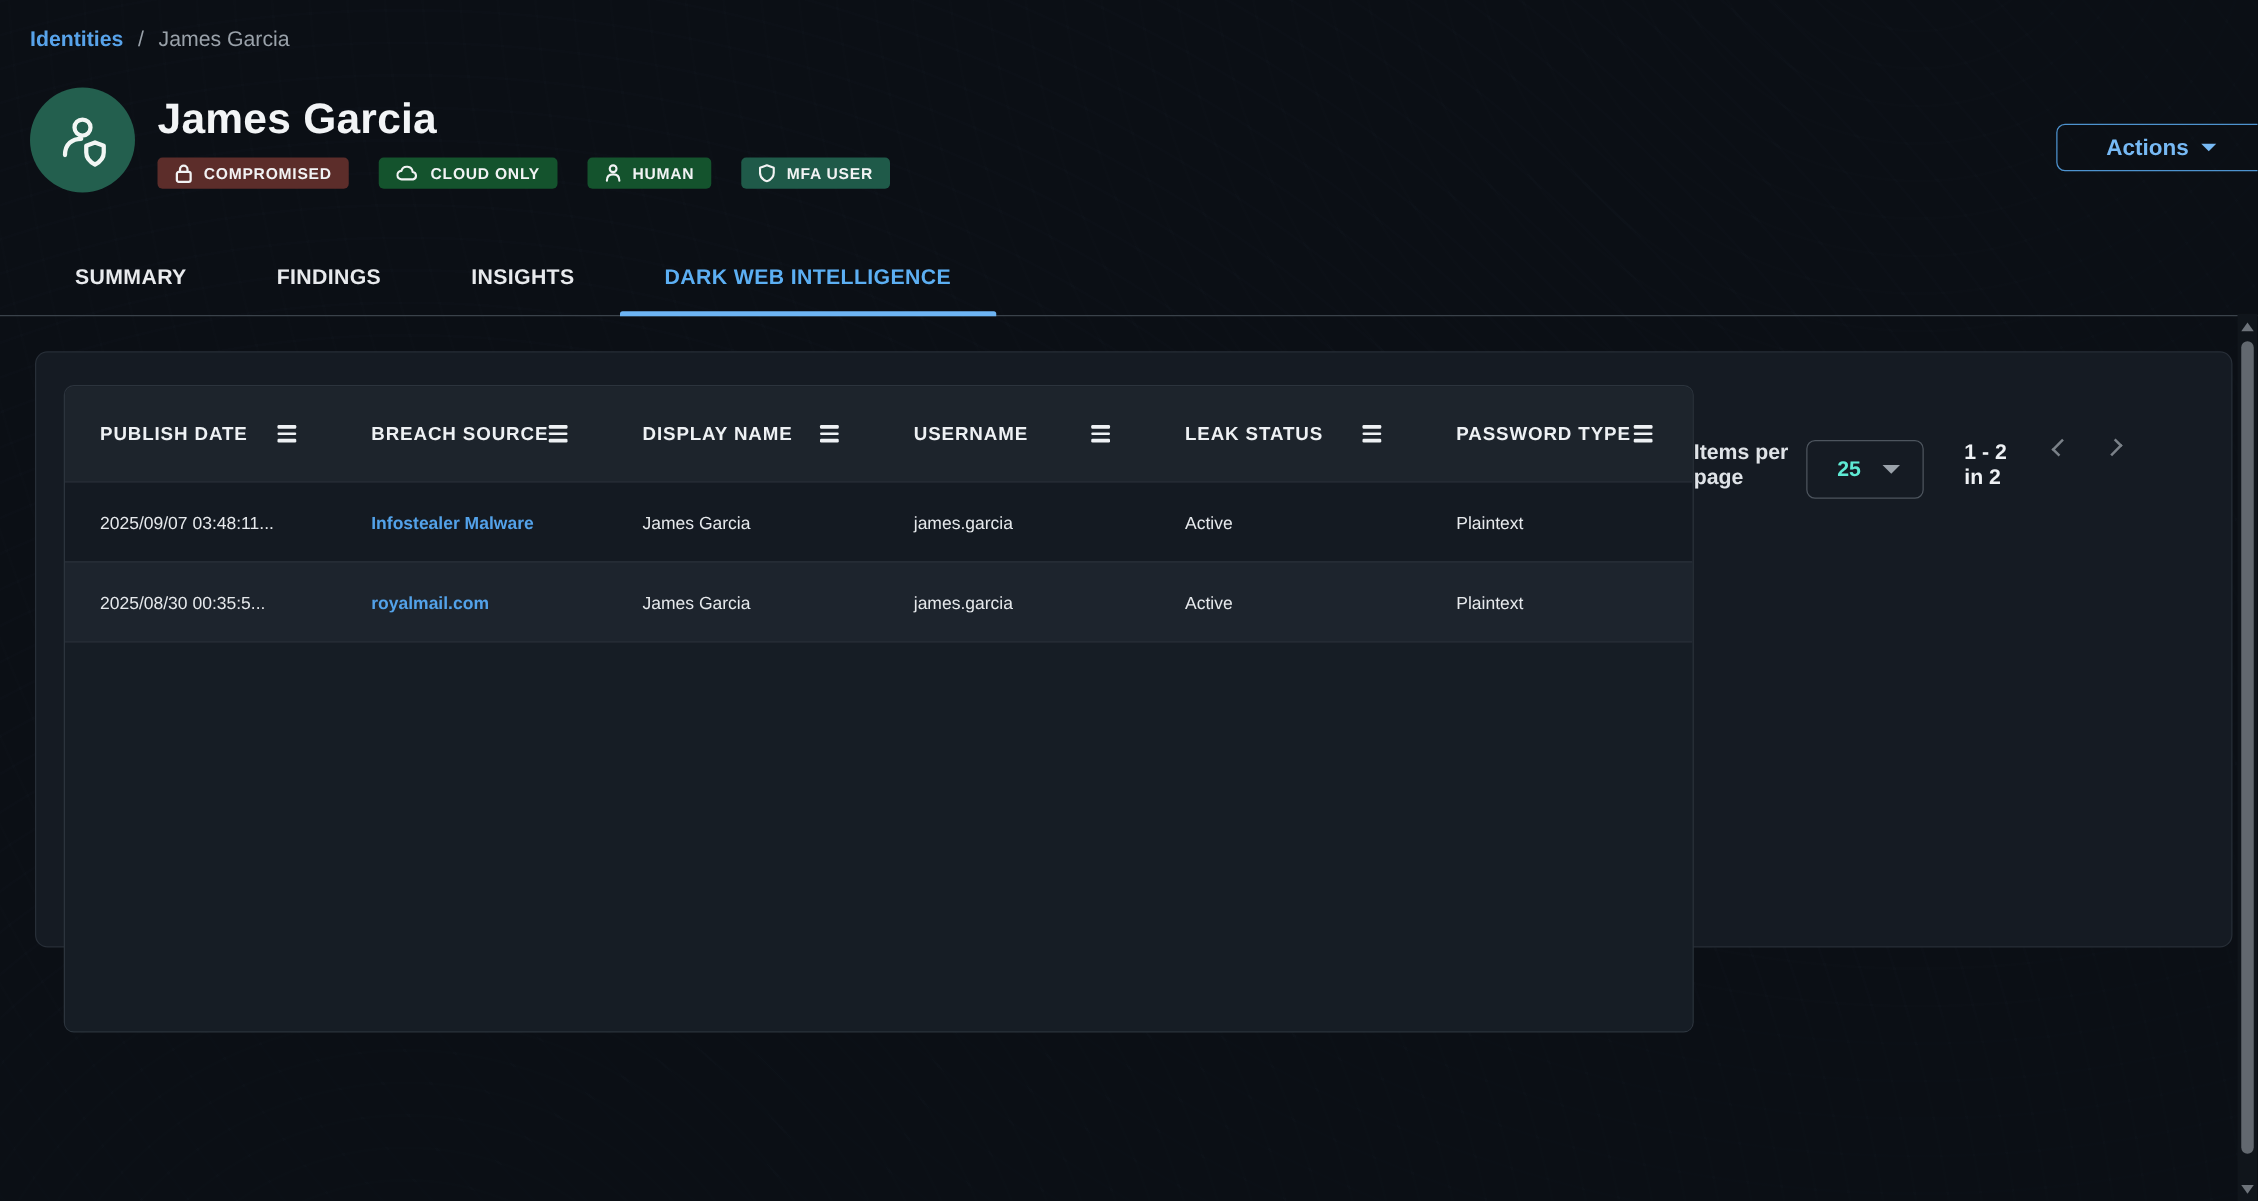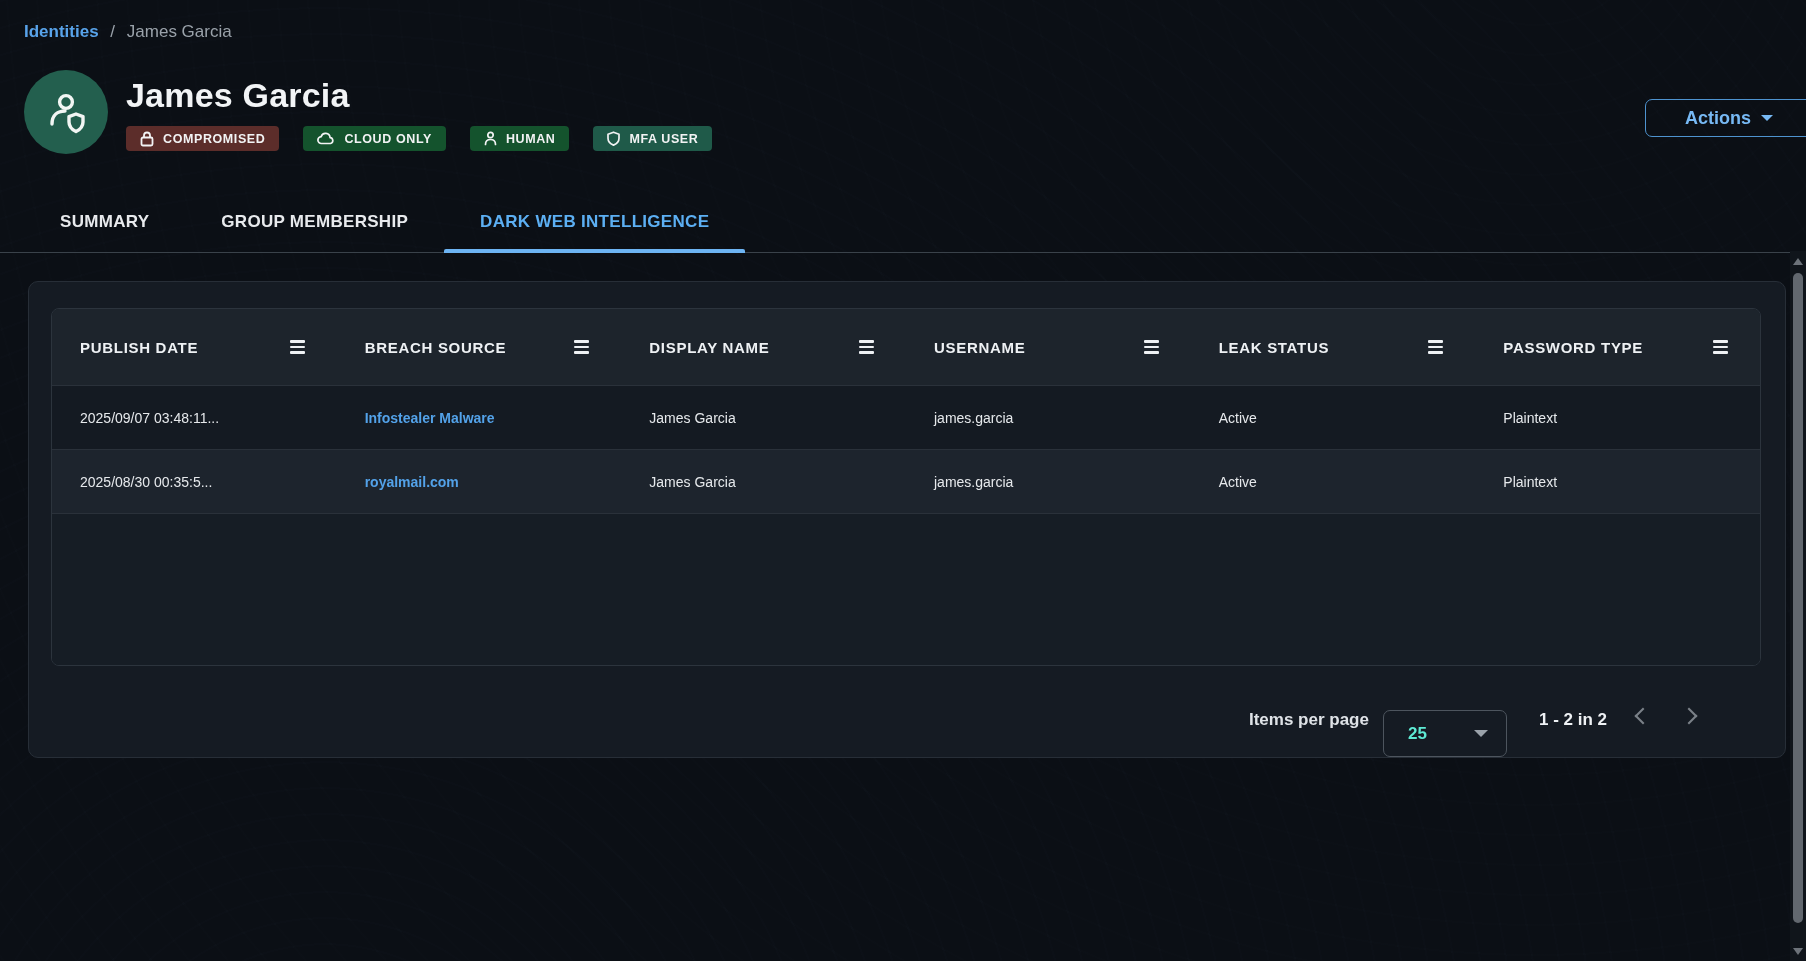--- a/index.html
+++ b/index.html
@@ -73,21 +73,21 @@
   .tab.active { color: #5caff3; }
   .tab.active::after {
     content: ""; position: absolute; left: 0; right: 0; bottom: 0; height: 4px;
     background: #6db4f3; border-radius: 2px 2px 0 0;
   }
 
   
   .card {
     position: absolute; left: 28px; top: 281px; width: 1758px; height: 477px;
     background: #151b23; border: 1px solid #272e37; border-radius: 10px;
-    display: flex; flex-direction: column; padding: 26px 26px 0 22px;
+    display: flex; padding: 26px 26px 0 22px;
   }
 
   
   .data-table {
     width: 1710px; height: 518px;
     background: #161d25; border: 1px solid #2c343d; border-radius: 8px;
     overflow: hidden; display: flex; flex-direction: column;
   }
   .thead {
     height: 76px; background: #1d242c; display: grid;
@@ -209,21 +209,22 @@
     </span>
   </div>
 
   <button class="actions-button">
     <span>Actions</span>
     <span class="caret-down"></span>
   </button>
 
   <div class="tabs">
     <div class="tab">SUMMARY</div>
-    <div class="tab">GROUP MEMBERSHIP</div>
+    <div class="tab">FINDINGS</div>
+    <div class="tab">INSIGHTS</div>
     <div class="tab active">DARK WEB INTELLIGENCE</div>
   </div>
 
   <div class="card">
     <div class="data-table">
       <div class="thead">
         <div class="th">
           <span class="th-label">PUBLISH DATE</span>
           <span class="menu-icon">
               <span></span>

